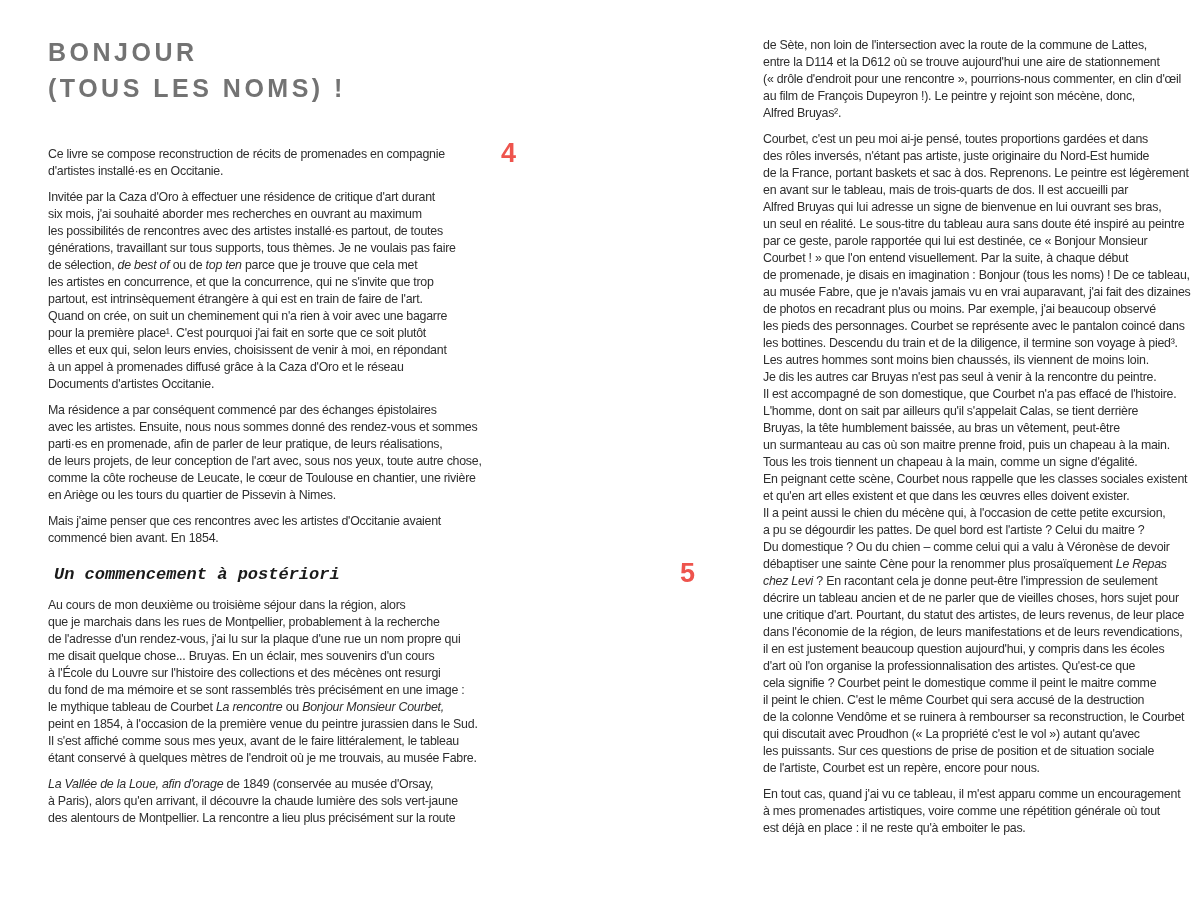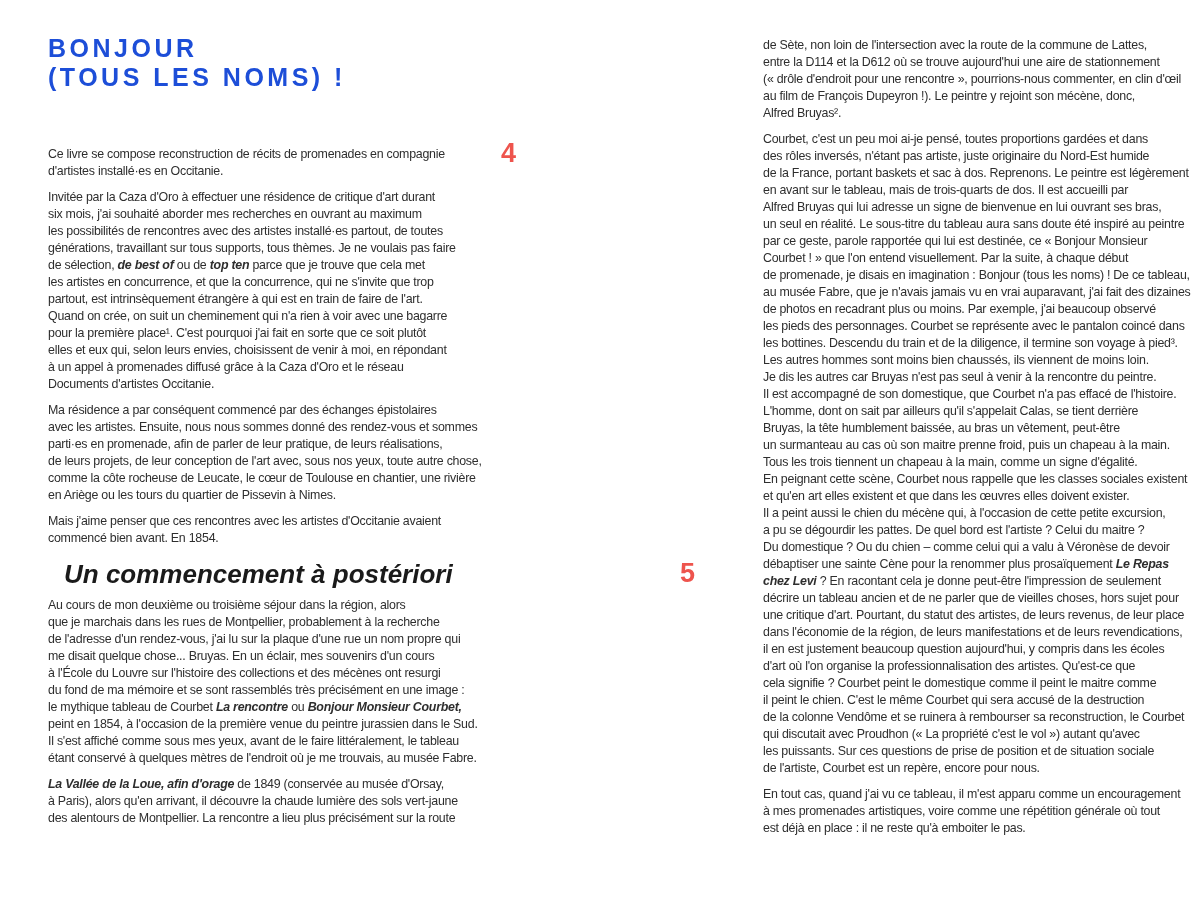--- a/index.html
+++ b/index.html
@@ -6,40 +6,40 @@
   .spread{
     position:relative;
     width:1204px;height:903px;
     background:#ffffff;
     overflow:hidden;
     font-family:"Liberation Sans", sans-serif;
     color:#2e2e2e;
   }
   .title{
     position:absolute;left:48px;top:34px;margin:0;
-    font-size:25px;line-height:29px;font-weight:900;
-    letter-spacing:3.5px;color:#1d4ed8;
+    font-size:25px;line-height:36px;font-weight:900;
+    letter-spacing:3.5px;color:#737373;
     white-space:pre;
   }
   .col{
     position:absolute;
     font-size:12.4px;line-height:17px;letter-spacing:-0.25px;
     color:#2e2e2e;
   }
   .left-col{left:48px;top:146px;width:500px;}
   .right-col{left:763px;top:37px;width:463px;}
   .col p{margin:0 0 9px 0;white-space:pre;}
   .col h2{
-    margin:16px 0 11px 16px;
-    font-family:Liberation Sans, sans-serif;
+    margin:16px 0 11px 6px;
+    font-family:Liberation Mono, monospace;
     font-style:italic;font-weight:700;
-    font-size:26px;line-height:23px;letter-spacing:0;
+    font-size:17px;line-height:23px;letter-spacing:0;
     color:#1a1a1a;white-space:pre;
   }
-  .col i{font-style:italic;font-weight:bold;}
+  .col i{font-style:italic;}
   .pagenum{
     position:absolute;
     font-size:27px;font-weight:900;letter-spacing:1px;
     line-height:27px;
   }
   .pagenum-left{left:501px;top:140px;}
   .pagenum-right{left:680px;top:560px;}
 </style>
 </head>
 <body>

